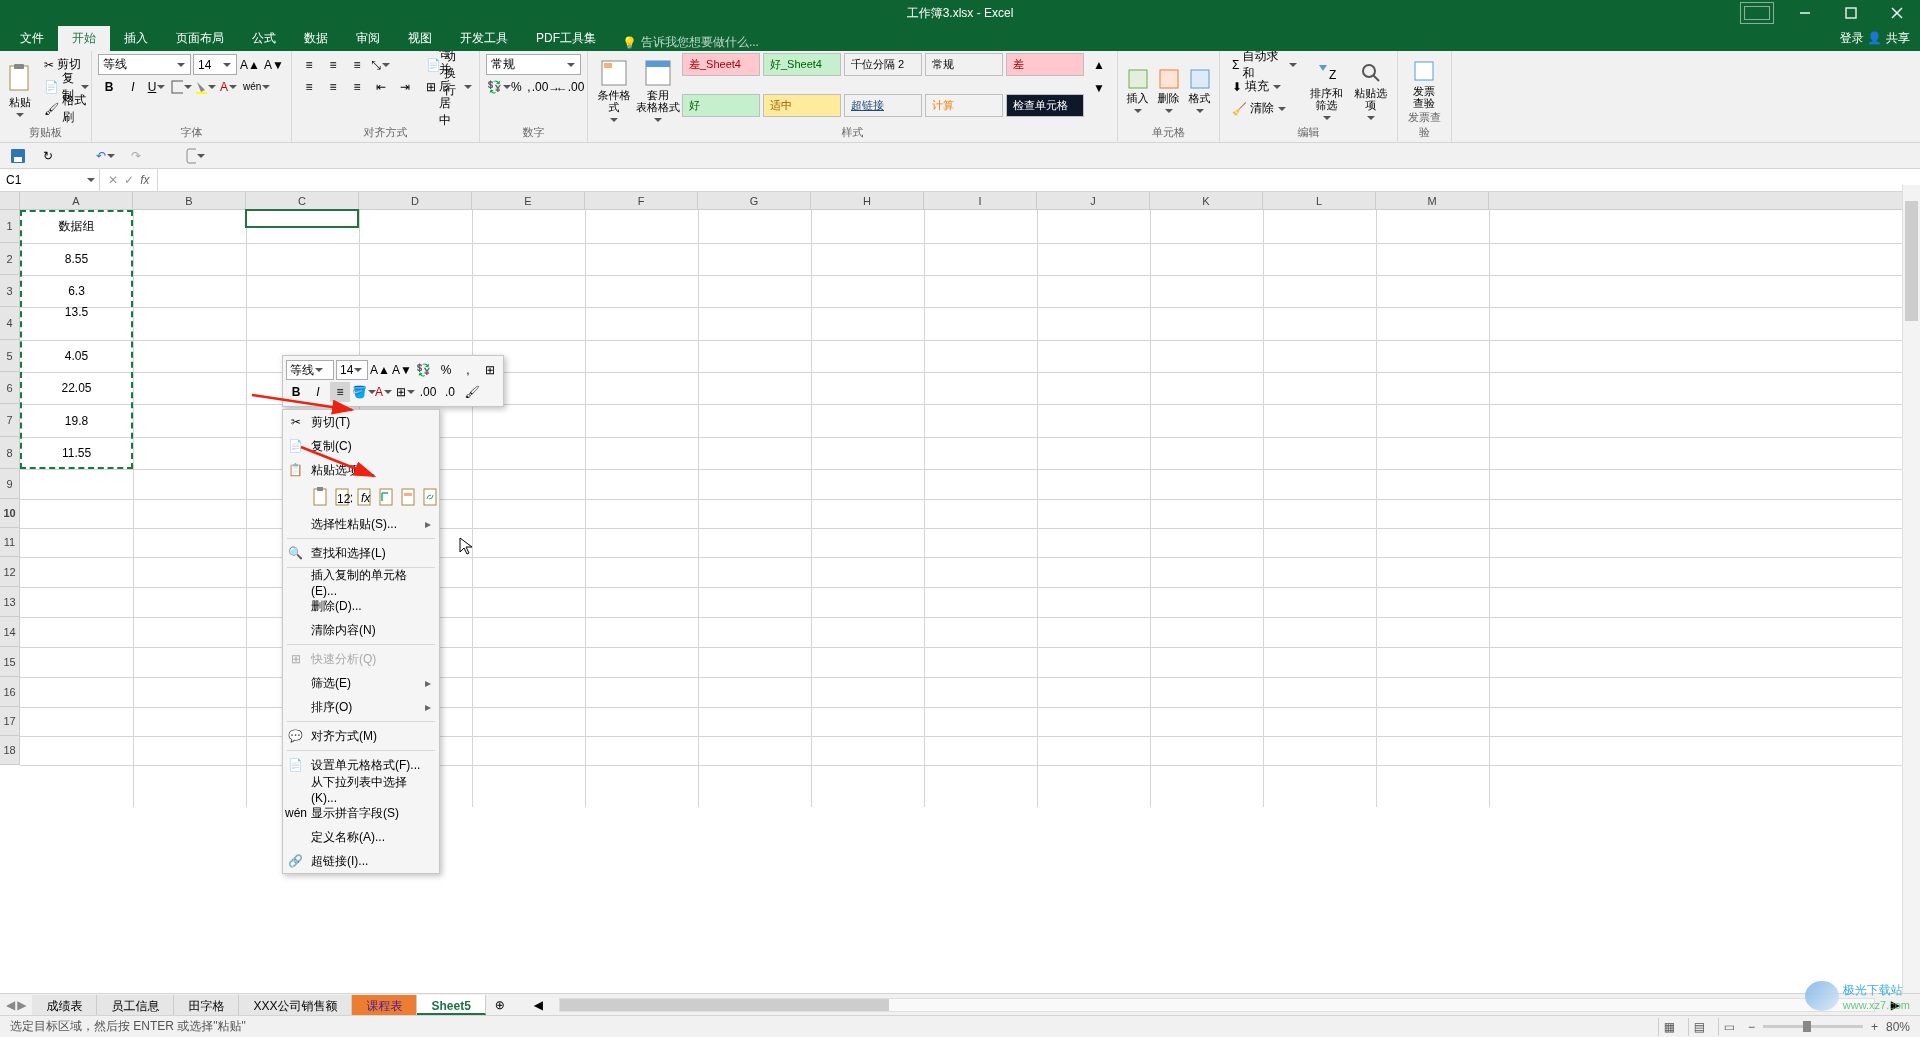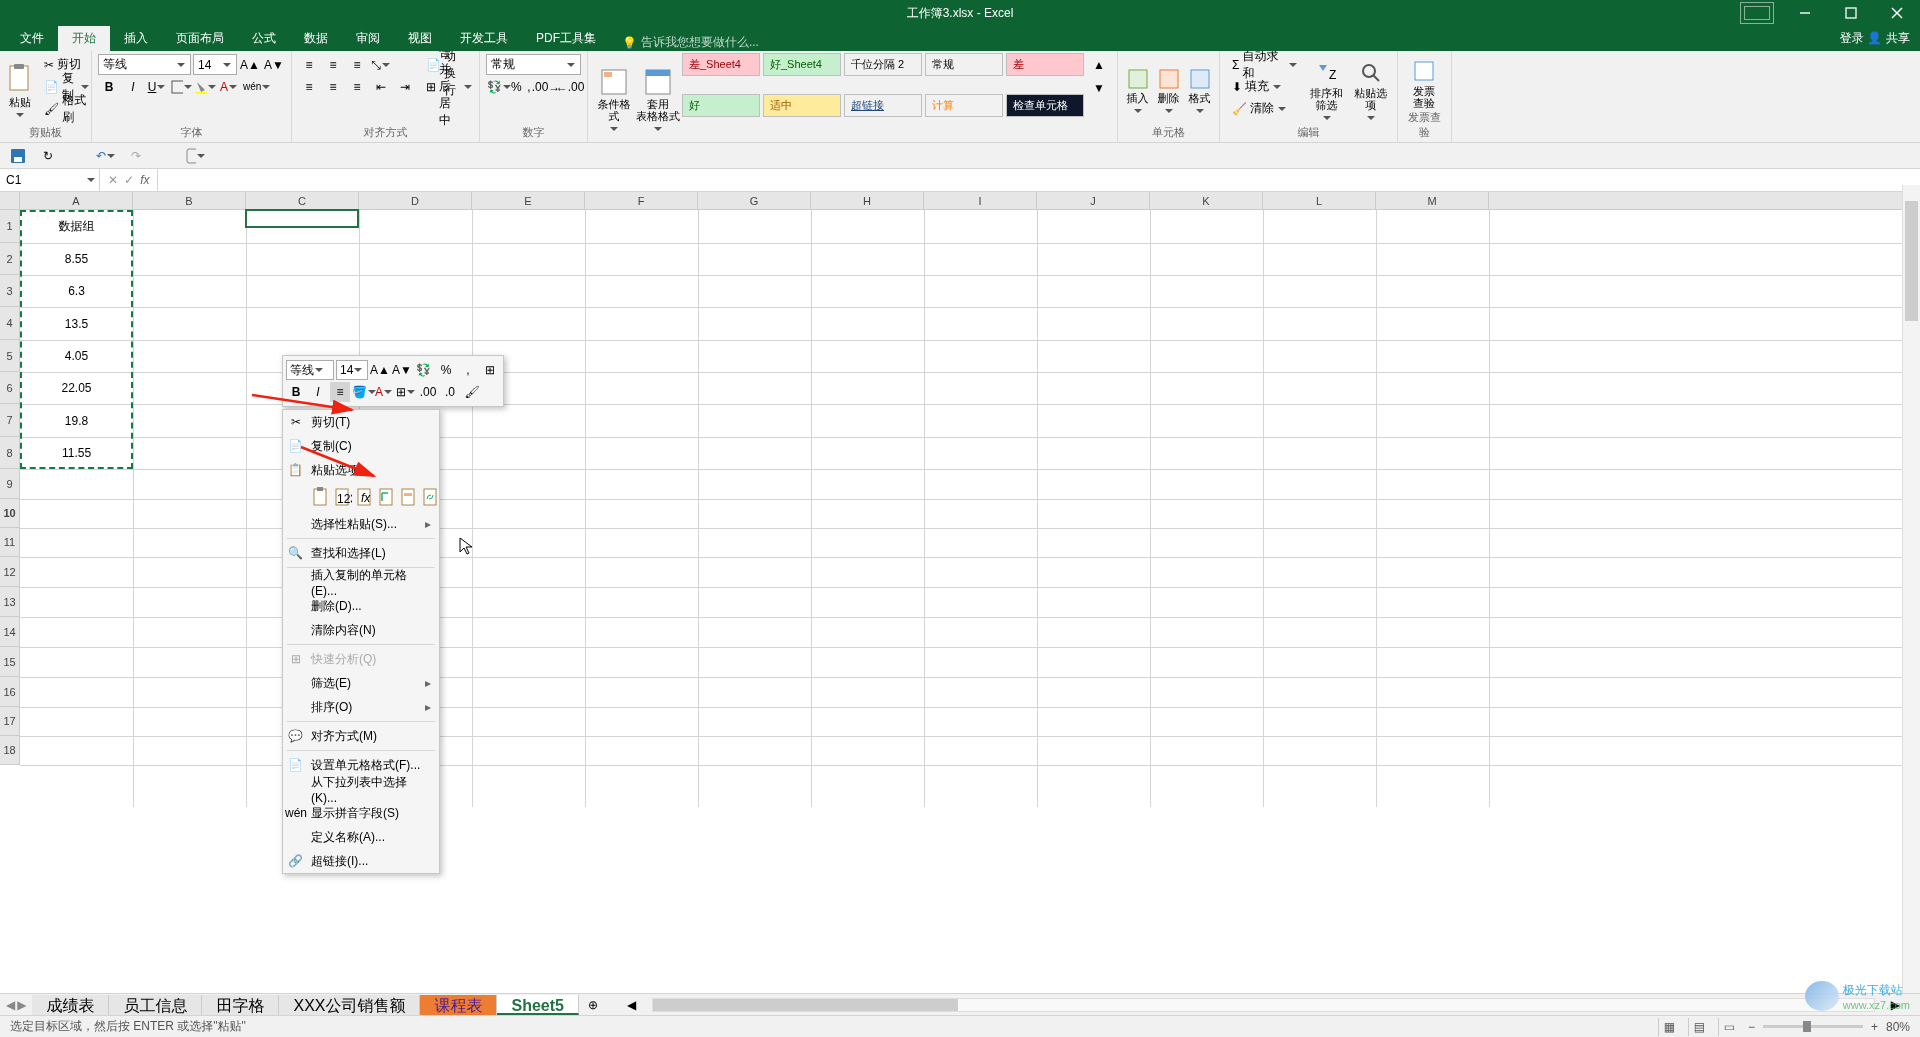--- a/index.html
+++ b/index.html
@@ -89,21 +89,21 @@
 .ctxsep{height:1px;background:#d7d7d7;margin:2px 4px}
 .ctxpaste{padding-left:28px;display:flex;gap:2px;height:30px;align-items:center}
 .pastebtn{width:22px;height:24px;border:1px solid transparent;display:flex;align-items:center;justify-content:center}
 
 
 .arrow{position:absolute;pointer-events:none;z-index:100}
 
 
 .sheetbar{position:absolute;bottom:22px;left:0;right:0;height:22px;background:#f1f1f1;border-top:1px solid #d4d4d4;display:flex;align-items:center}
 .sheetnav{display:flex;gap:2px;padding:0 6px;color:#888}
-.sheettab{padding:0 14px;height:20px;line-height:22px;border-right:1px solid #ccc;background:#e6e6e6;cursor:pointer;font-size:16px}
+.sheettab{padding:0 14px;height:20px;line-height:22px;border-right:1px solid #ccc;background:#e6e6e6;cursor:pointer;font-size:12px}
 .sheettab.active{background:#fff;border-bottom:2px solid #217346;font-weight:bold;color:#217346}
 .sheettab.orange{background:#ed7d31;color:#4c1d95}
 .sheetscroll{flex:1;display:flex;align-items:center;padding:0 20px}
 .hbar{flex:1;height:14px;background:#f9f9f9;border:1px solid #dedede;position:relative;margin:0 16px}
 .hthumb{position:absolute;left:0;top:0;bottom:0;width:25%;background:#cdcdcd}
 
 
 .status{position:absolute;bottom:0;left:0;right:0;height:22px;background:#f1f1f1;border-top:1px solid #d4d4d4;display:flex;align-items:center;padding:0 10px;font-size:11px;color:#555}
 .status-right{margin-left:auto;display:flex;align-items:center;gap:8px}
 .viewbtn{width:22px;height:18px;display:flex;align-items:center;justify-content:center;border-left:1px solid #ccc}
@@ -329,20 +329,21 @@
           <div class="stylecell s-blue">超链接</div>
           <div class="stylecell" style="background:#f2f2f2;color:#fa7d00">计算</div>
           <div class="stylecell s-gray">检查单元格</div>
         </div>
       </div>
       <div class="rcol">
         <div class="ricon ricon2">▲</div>
         <div class="ricon ricon2">▼</div>
       </div>
     </div>
+    <div class="rlabel">样式</div>
   </div>
 
   <div class="rgroup" style="width:102px">
     <div class="rbody">
       <div class="bigbtn" style="width:30px">
           <svg width="22" height="22">
             <rect x="2" y="2" width="18" height="18" fill="#e2efda" stroke="#70ad47"></rect>
           </svg>
           <div class="bigbtn-label">插入</div>
           <span class="dd"></span>
@@ -504,21 +505,21 @@
       <div class="gridline-h" style="top: 377px;"></div>
       <div class="gridline-h" style="top: 407px;"></div>
       <div class="gridline-h" style="top: 437px;"></div>
       <div class="gridline-h" style="top: 467px;"></div>
       <div class="gridline-h" style="top: 497px;"></div>
       <div class="gridline-h" style="top: 526px;"></div>
       <div class="gridline-h" style="top: 555px;"></div>
       <div class="datacell" style="left: 0px; top: 0px; width: 113px; height: 33px;">数据组</div>
       <div class="datacell" style="left: 0px; top: 33px; width: 113px; height: 32px;">8.55</div>
       <div class="datacell" style="left: 0px; top: 65px; width: 113px; height: 32px;">6.3</div>
-      <div class="datacell" style="left: 0px; top: 97px; width: 113px; height: 33px;">13.5</div>
+      <div class="datacell" style="left: 0px; top: 85px; width: 113px; height: 33px;">13.5</div>
       <div class="datacell" style="left: 0px; top: 130px; width: 113px; height: 32px;">4.05</div>
       <div class="datacell" style="left: 0px; top: 162px; width: 113px; height: 32px;">22.05</div>
       <div class="datacell" style="left: 0px; top: 194px; width: 113px; height: 33px;">19.8</div>
       <div class="datacell" style="left: 0px; top: 227px; width: 113px; height: 32px;">11.55</div>
       <div class="marquee" style="left: 0px; top: 0px; width: 113px; height: 259px;"></div>
       <div class="activecell" style="left: 225px; top: -1px; width: 114px; height: 19px;"></div>
     </div>
 </div>
 
 <div class="minitb" style="left:282px;top:355px">

